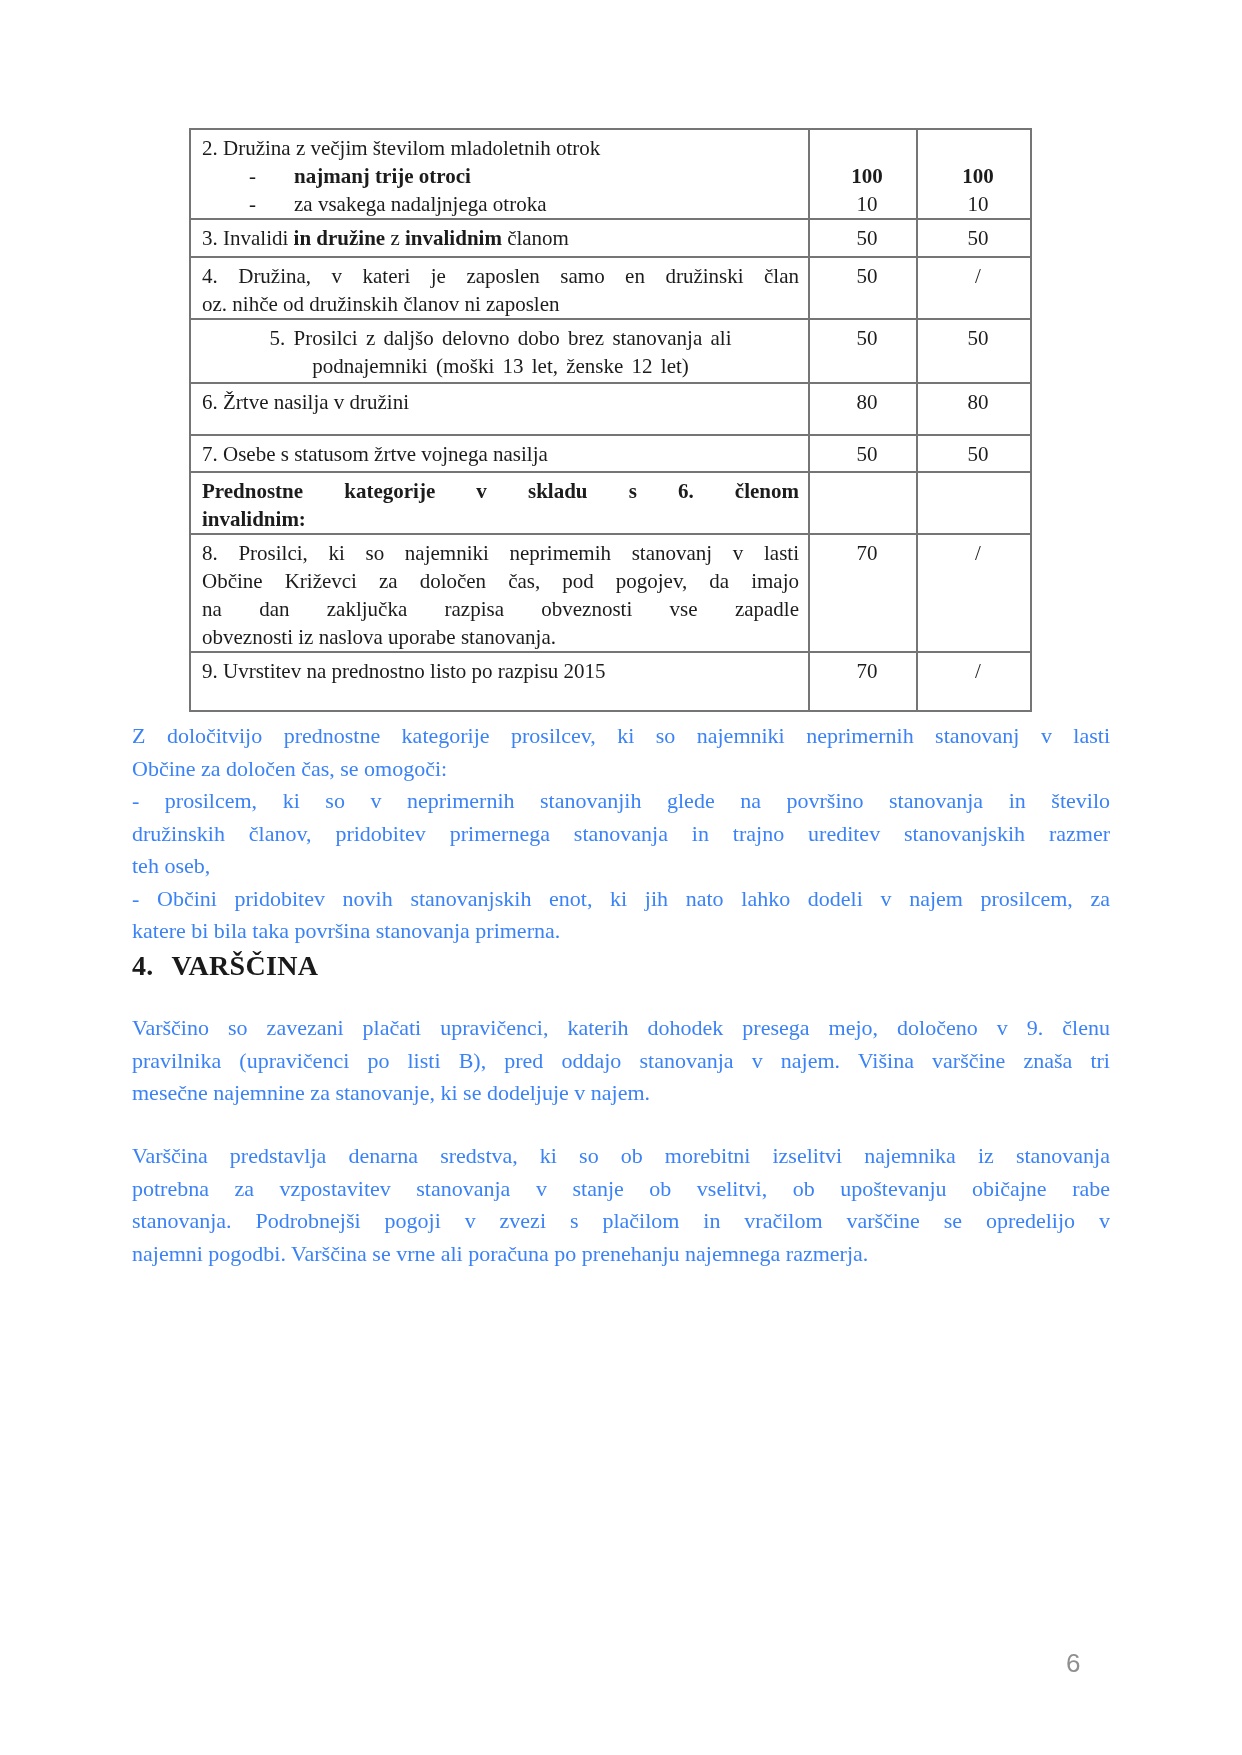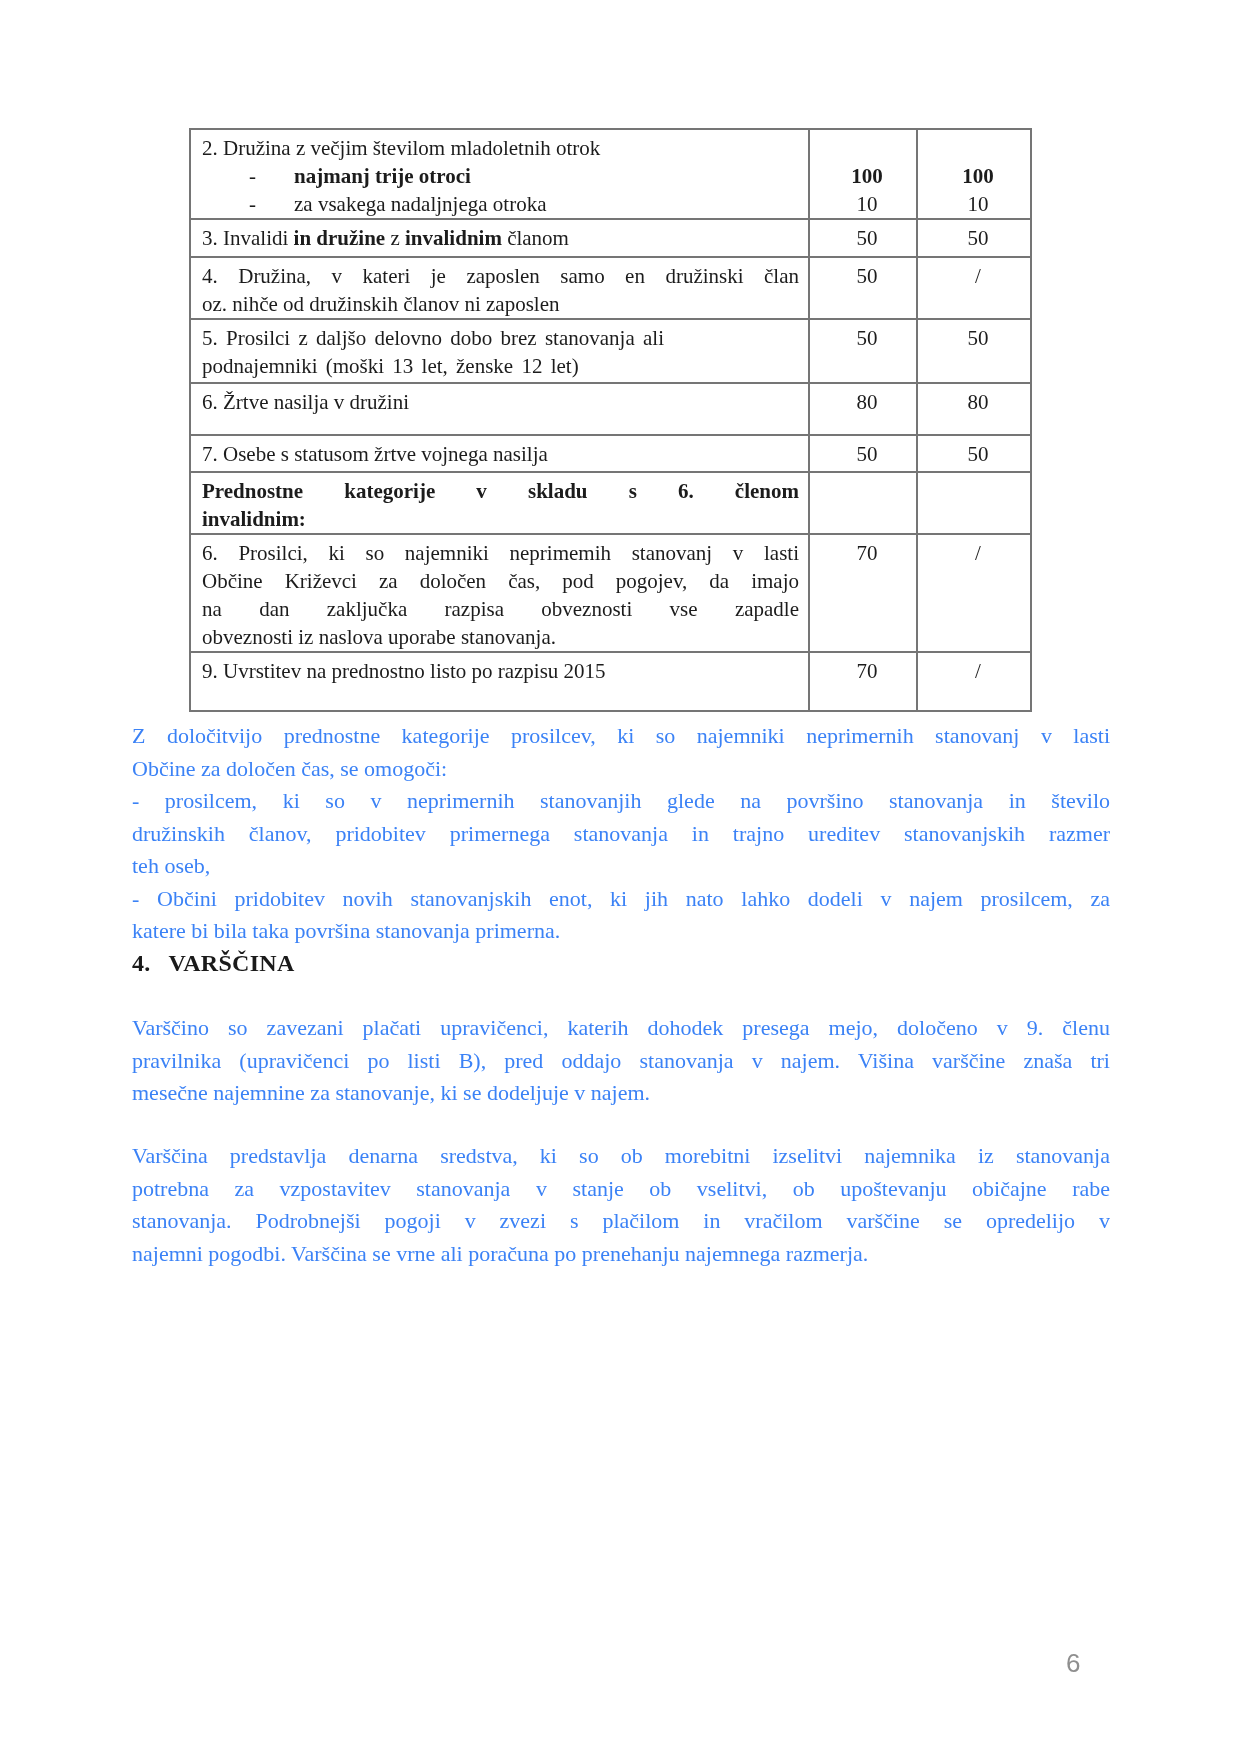--- a/index.html
+++ b/index.html
@@ -26,32 +26,32 @@
   }
   td.crit { padding:4px 9px 0 11px; }
   td.pts  { text-align:center; padding-top:4px; }
   .pl { height:28px; }
   .cl { min-height:28px; }
   .bullet { padding-left:47px; }
   .dash { display:inline-block; width:45px; }
   .b { font-weight:bold; }
   .jl { text-align:justify; text-align-last:justify; }
   .ll { text-align:left; }
-  .ws { word-spacing:3px; }
+  .ws { word-spacing:3px;text-align:center; }
 
   
   .para {
     position:absolute; left:132px; width:978px;
     font-size:22px; line-height:32.5px; color:#3b82f6;
   }
   .tl { min-height:32.5px; }
 
   .heading {
     position:absolute; left:132px; top:950px;
-    font-size:24px; font-weight:bold; color:#1a1a1a;
+    font-size:28px; font-weight:bold; color:#1a1a1a;
     letter-spacing:0.3px;
   }
   .heading .num { margin-right:18px; }
 
   .page-number {
     position:absolute; left:1066px; top:1648px;
     font-size:26px; color:#8f8f8f;
     font-family:"Liberation Sans", sans-serif;
   }
 </style>
@@ -151,21 +151,21 @@
         <td class="crit">
           <div class="cl jl b">Prednostne kategorije v skladu s 6. členom</div>
           <div class="cl ll b">invalidnim:</div>
         </td>
         <td class="pts"></td>
         <td class="pts"></td>
       </tr>
 
       <tr style="height:118px">
         <td class="crit">
-          <div class="cl jl">6. Prosilci, ki so najemniki neprimemih stanovanj v lasti</div>
+          <div class="cl jl">8. Prosilci, ki so najemniki neprimemih stanovanj v lasti</div>
           <div class="cl jl">Občine Križevci za določen čas, pod pogojev, da imajo</div>
           <div class="cl jl">na dan zaključka razpisa obveznosti vse zapadle</div>
           <div class="cl ll">obveznosti iz naslova uporabe stanovanja.</div>
         </td>
         <td class="pts">
             <div class="pl">70</div>
           </td>
         <td class="pts">
             <div class="pl">/</div>
           </td>

